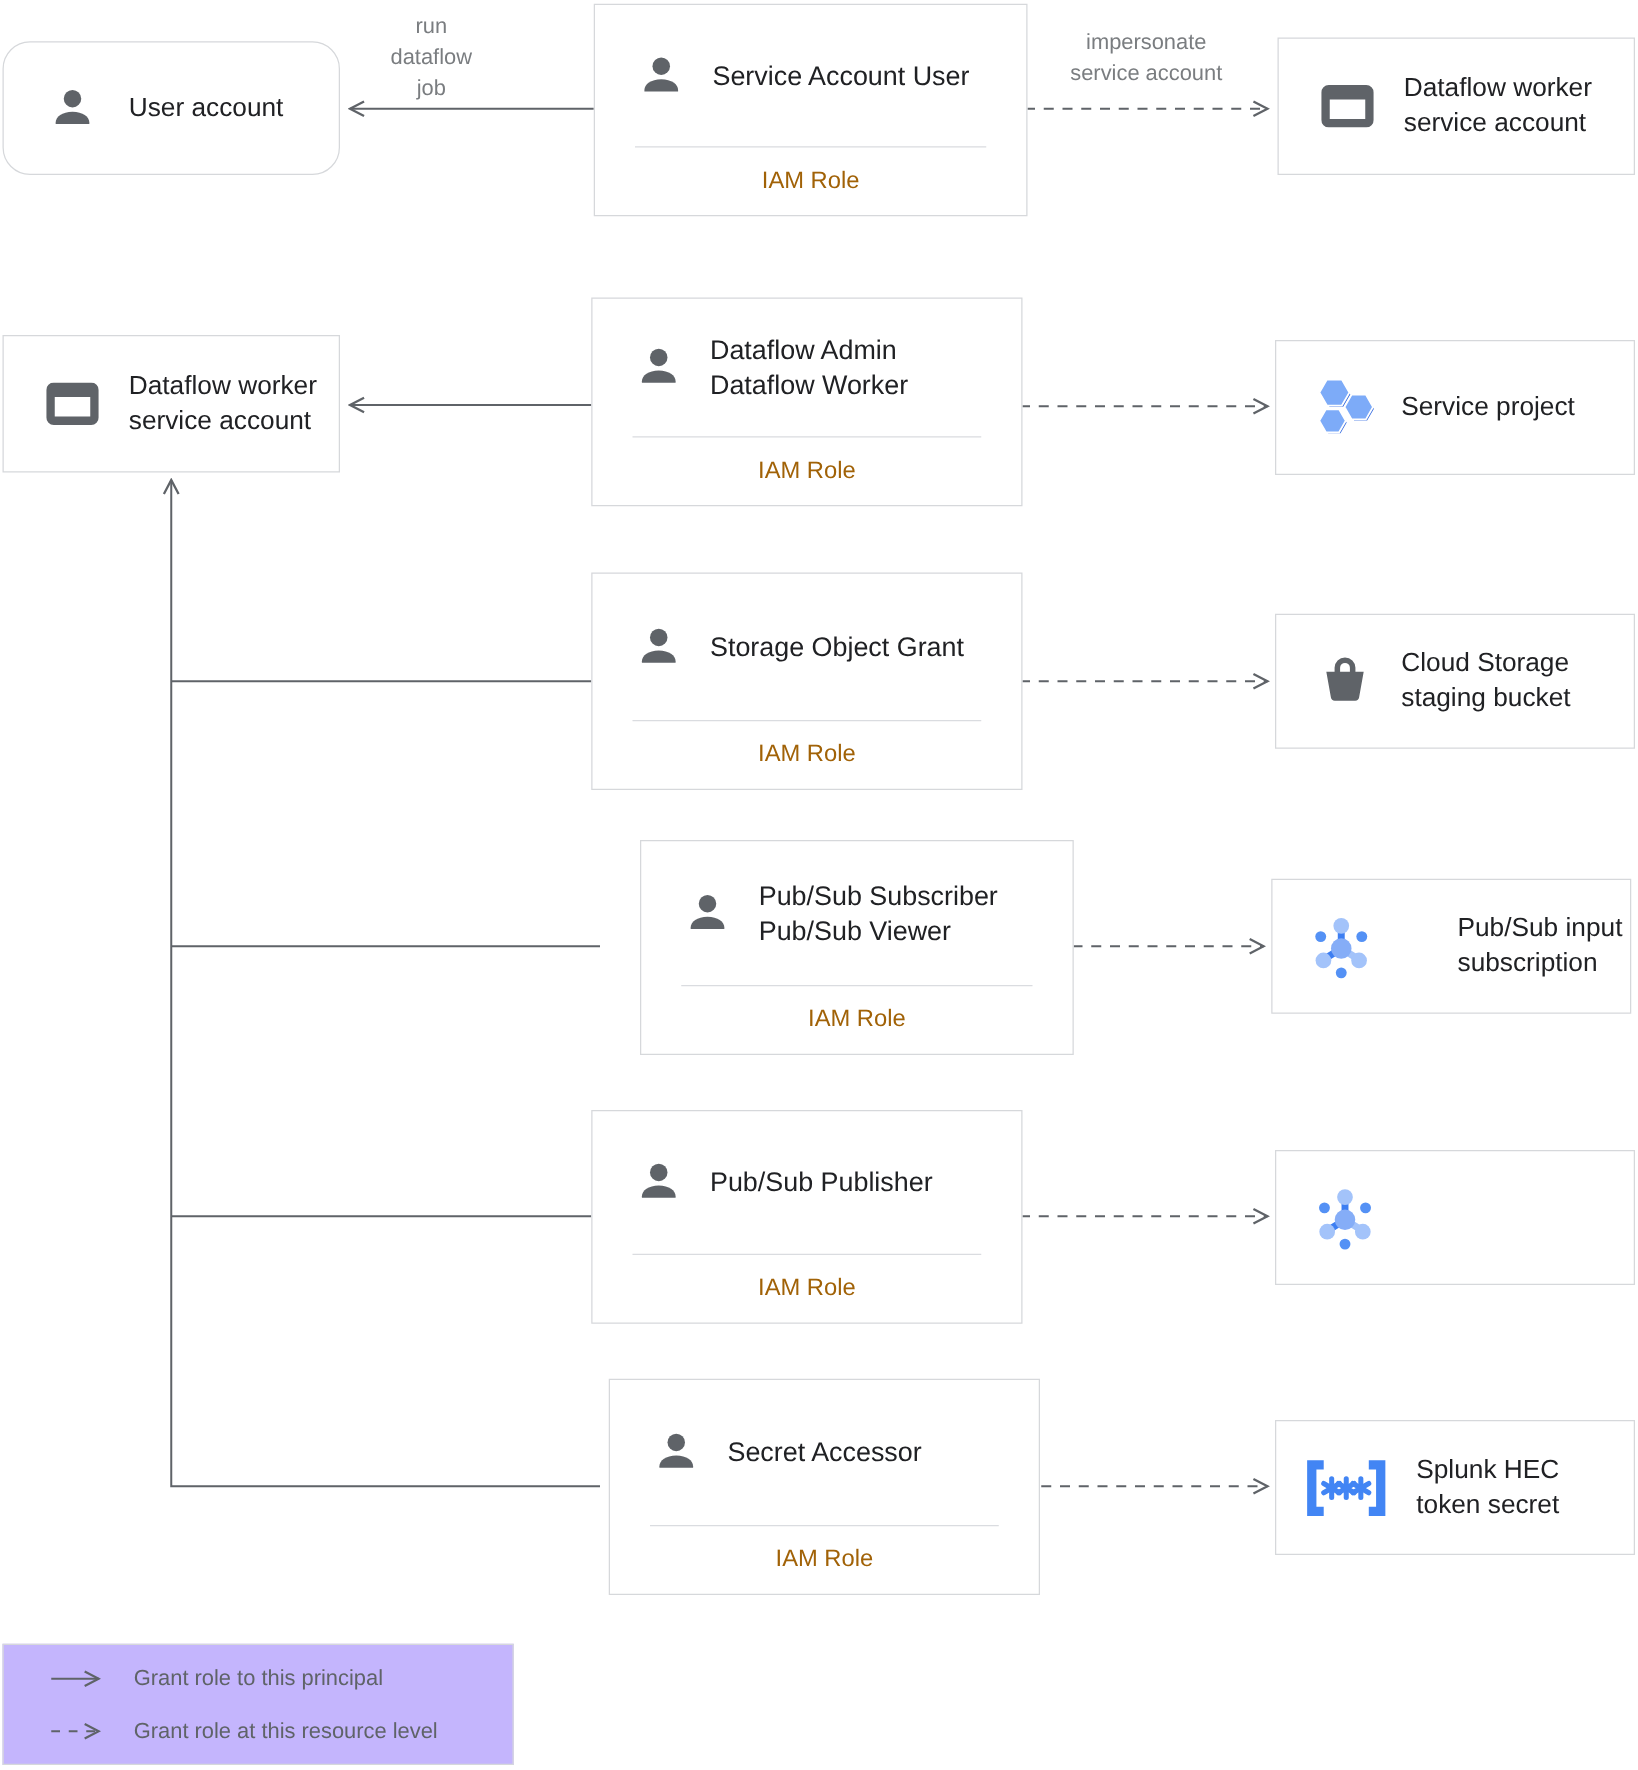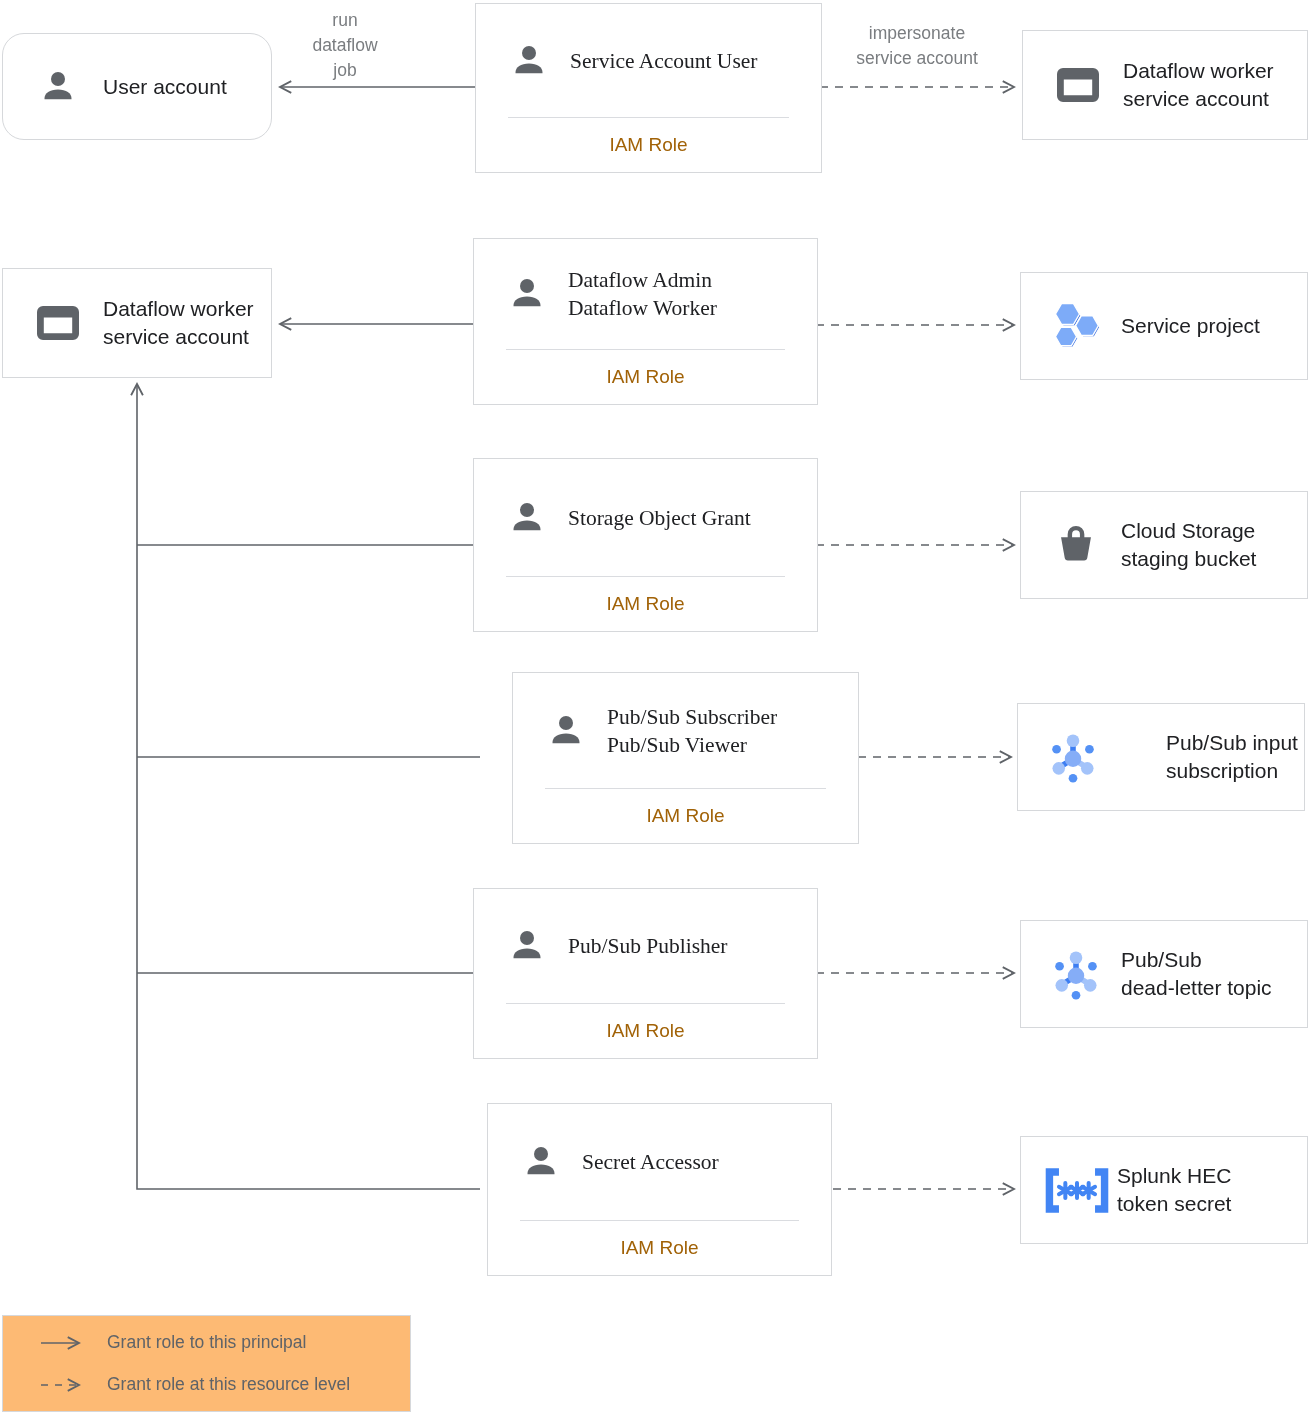--- a/index.html
+++ b/index.html
@@ -16,34 +16,34 @@
     box-sizing:border-box; z-index:2;
   }
   .simple { display:flex; align-items:center; padding-left:26px; }
   .simple .ic { flex:0 0 auto; width:58px; display:flex; justify-content:center; align-items:center; }
   .simple .txt { margin-left:16px; }
   .node-label { font-size:21px; line-height:28px; color:#202124; }
 
   .role-box { display:flex; flex-direction:column; align-items:stretch; }
   .role-top { flex:1; display:flex; align-items:center; padding-left:30px; }
   .role-top .ic { flex:0 0 auto; width:46px; display:flex; justify-content:center; }
-  .role-top .txt { margin-left:18px;font-family:Liberation Serif, serif; }
+  .role-top .txt { margin-left:18px; }
   .role-title { font-size:21.5px; line-height:28px; color:#202124; }
   .role-divider { height:1px; background:#dadce0; margin:0 32px; flex:0 0 auto; }
   .role-sub { flex:0 0 54px; display:flex; align-items:center; justify-content:center;
               font-size:19px; color:#a16207; }
 
   .edge-label {
     position:absolute; z-index:2; font-size:17.5px; line-height:25px;
     color:#7a7d80; text-align:center;
   }
 
   .legend {
     position:absolute; left:2px; top:1315px; width:409px; height:97px;
-    border:1px solid #d6d8db; box-sizing:border-box; background:#fdba74; z-index:2;
+    border:1px solid #d6d8db; box-sizing:border-box; background:#c4b5fd; z-index:2;
     display:flex; flex-direction:column; justify-content:center; gap:10px; padding:4px 0;
   }
   .legend-row { display:flex; align-items:center; height:32px; }
   .legend-row svg { margin-left:36px; flex:0 0 auto; }
   .legend-label { margin-left:18px; font-size:17.5px; color:#5f6368; }
 </style>
 </head>
 <body>
 
 <div id="canvas">
@@ -259,24 +259,20 @@
         <line x1="24" y1="25.5" x2="12.6" y2="32.6" stroke="#3d7ef2" stroke-width="4.6"></line>
         <line x1="24" y1="25.5" x2="35.4" y2="32.6" stroke="#a3c3fa" stroke-width="4.6"></line>
         <circle cx="24" cy="10.5" r="5.2" fill="#a3c3fa"></circle>
         <circle cx="12.2" cy="33.4" r="5.2" fill="#a3c3fa"></circle>
         <circle cx="35.8" cy="33.4" r="5.2" fill="#a3c3fa"></circle>
         <circle cx="24" cy="25.5" r="6.8" fill="#85adf7"></circle>
         <circle cx="10.4" cy="17.6" r="3.6" fill="#5491f5"></circle>
         <circle cx="37.6" cy="17.6" r="3.6" fill="#5491f5"></circle>
         <circle cx="24" cy="41.6" r="3.6" fill="#5491f5"></circle>
       </svg>
-    </span>
-    <span class="txt">
-      <div class="node-label">Pub/Sub</div>
-      <div class="node-label">dead-letter topic</div>
     </span>
   </div>
 
   <div class="node role-box" style="left:475px; top:1103px; width:345px; height:173px;margin-left:12px;">
     <div class="role-top">
       <span class="ic">
         <svg viewBox="0 0 24 24" width="42" height="42" fill="#5f6368">
           <circle cx="12" cy="7.4" r="4"></circle>
           <path d="M12,13.4c-4.7,0-7.7,2.3-7.7,4.9V19h15.4v-0.7C19.7,15.7,16.7,13.4,12,13.4z"></path>
         </svg>
@@ -300,21 +296,21 @@
             <line x1="28" y1="17.5" x2="16" y2="24.5"></line>
           <line x1="33" y1="14" x2="33" y2="28"></line>
             <line x1="27" y1="17.5" x2="39" y2="24.5"></line>
             <line x1="39" y1="17.5" x2="27" y2="24.5"></line>
           <line x1="44" y1="14" x2="44" y2="28"></line>
             <line x1="38" y1="17.5" x2="50" y2="24.5"></line>
             <line x1="50" y1="17.5" x2="38" y2="24.5"></line>
         </g>
       </svg>
     </span>
-    <span class="txt" style="margin-left:4px;">
+    <span class="txt" style="margin-left:20px;">
       <div class="node-label">Splunk HEC</div>
       <div class="node-label">token secret</div>
     </span>
   </div>
 
   <div class="legend">
     <div class="legend-row">
       <svg width="50" height="16">
         <line x1="2" y1="8" x2="40" y2="8" class="conn-s" marker-end="url(#arrow)"></line>
       </svg>

